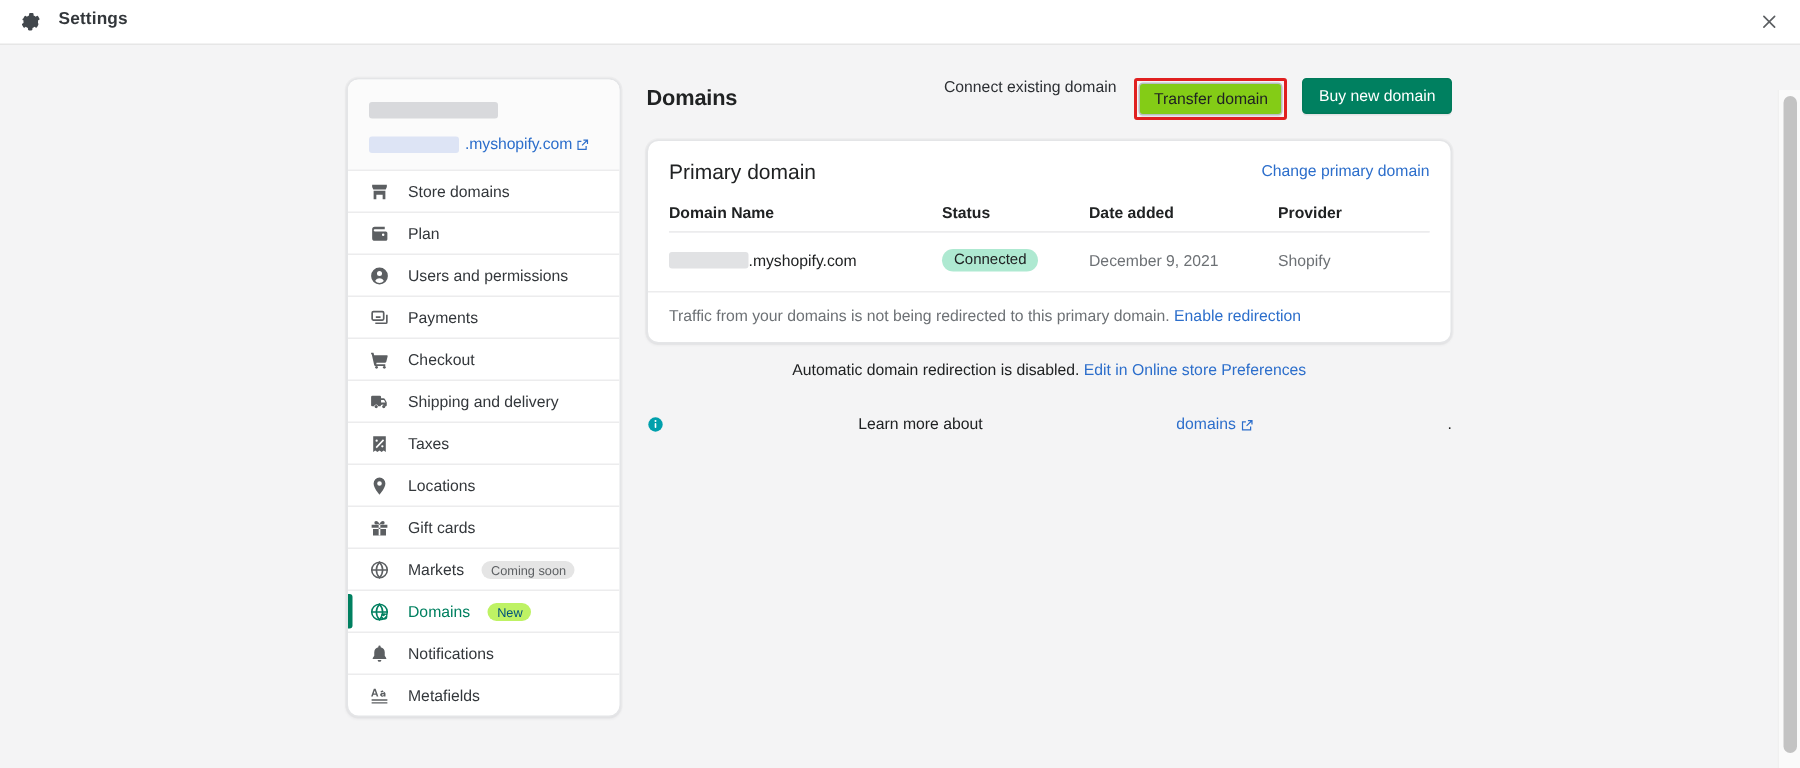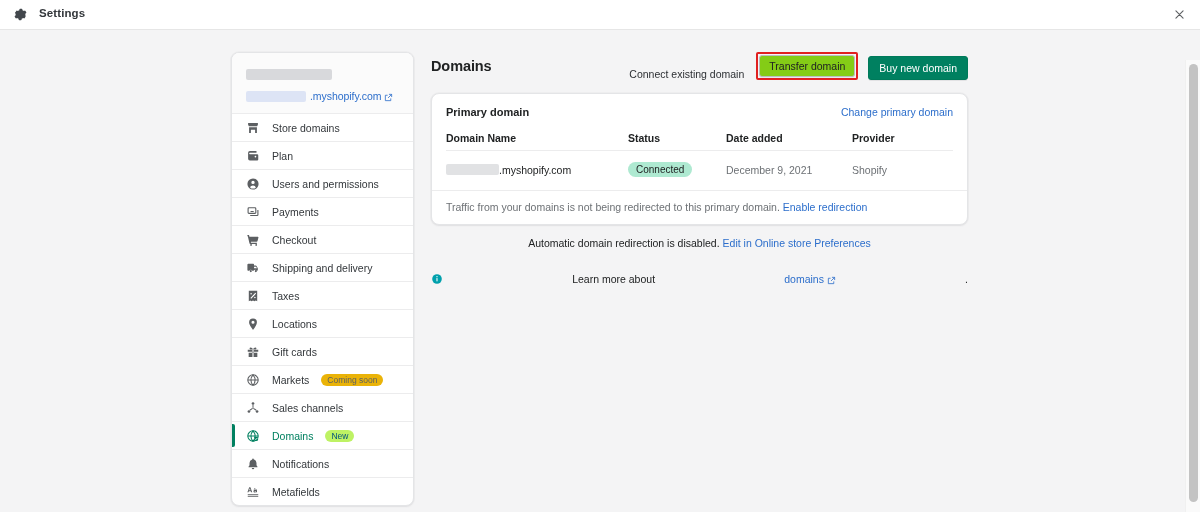--- a/index.html
+++ b/index.html
@@ -68,28 +68,28 @@
   .nav-item.active .nav-ico { color: #008060; }
   .nav-item.active::before {
     content: ""; position: absolute; left: 0; top: 2px; bottom: 2px; width: 3px;
     background: #008060; border-radius: 0 2px 2px 0;
   }
   .nav-label { white-space: nowrap; }
   .badge {
     font-size: 8.5px; line-height: 12px; padding: 0 6px; border-radius: 8px;
     white-space: nowrap; font-weight: 400;
   }
-  .badge-soon { background: #eab308; color: #5c5f62; }
+  .badge-soon { background: #e5e5e5; color: #5c5f62; }
   .badge-new  { background: #bef264; color: #00527c; }
 
   
   .main { position: absolute; left: 431px; top: 22px; width: 537px; }
   .main-head { display: flex; align-items: center; height: 28px; }
   .page-title { font-size: 14.5px; font-weight: 700; color: #202223; letter-spacing: -.1px; }
-  .head-actions { margin-left: auto; display: flex; align-items: flex-end; gap: 10px; }
+  .head-actions { margin-left: auto; display: flex; align-items: flex-start; gap: 10px; }
   .btn-plain {
     font-size: 10.5px; color: #2c2f33; background: transparent; border: none;
     cursor: pointer; padding: 0 2px; font-family: inherit;
   }
   .btn-outline-wrap { position: relative; padding: 3px; }
   .btn-outline-wrap::after {
     content: ""; position: absolute; inset: 0;
     border: 2px solid #e02020; border-radius: 2px; pointer-events: none;
   }
   .btn-outline {
@@ -108,21 +108,21 @@
   .card {
     margin-top: 13px; background: #ffffff;
     border: 1px solid #e4e5e7; border-radius: 8px;
     box-shadow: 0 0 0 1px rgba(63,63,68,0.03), 0 1px 2px rgba(63,63,68,0.07);
     overflow: hidden;
   }
   .card-head {
     display: flex; align-items: center;
     padding: 12px 14px 2px 14px;
   }
-  .card-title { font-size: 11px; font-weight: 700; color: #202223; }
+  .card-title { font-size: 14px; font-weight: 400; color: #202223; }
   .card-link { margin-left: auto; font-size: 10.5px; color: #2c6ecb; cursor: pointer; }
 
   table.domains { width: 100%; border-collapse: collapse; }
   table.domains th {
     text-align: left; font-size: 10.5px; font-weight: 600; color: #202223;
     padding: 12px 0 6px 0; border-bottom: 1px solid #ececed;
   }
   table.domains td {
     font-size: 10.5px; color: #6d7175; padding: 11px 0 13px 0; vertical-align: middle;
   }
@@ -298,31 +298,20 @@
         <span class="nav-ico">
           <svg viewBox="0 0 20 20" fill="none" stroke="currentColor" stroke-width="1.5" width="14" height="14">
               <circle cx="10" cy="10" r="7.4"></circle>
               <path d="M2.6 10h14.8M10 2.6c2 2.2 3 4.8 3 7.4s-1 5.2-3 7.4c-2-2.2-3-4.8-3-7.4s1-5.2 3-7.4z"></path>
             </svg>
         </span>
         <span class="nav-label">Markets</span>
         <span class="badge badge-soon">Coming soon</span>
       </div>
 
-      <div class="nav-item">
-        <span class="nav-ico">
-          <svg viewBox="0 0 20 20" fill="currentColor" width="14" height="14">
-              <circle cx="10" cy="3.6" r="1.9"></circle>
-              <circle cx="4.2" cy="15" r="1.9"></circle>
-              <circle cx="15.8" cy="15" r="1.9"></circle>
-              <path d="M9.3 5.3h1.4v4.2H9.3zM10 9.2l5 3.4-.8 1.2-5-3.4zM10 9.2l-5 3.4.8 1.2 5-3.4z"></path>
-            </svg>
-        </span>
-        <span class="nav-label">Sales channels</span>
-      </div>
 
       <div class="nav-item active">
         <span class="nav-ico">
           <svg viewBox="0 0 20 20" fill="none" stroke="currentColor" stroke-width="1.5" width="14" height="14">
               <circle cx="10" cy="10" r="7.4"></circle>
               <path d="M2.6 10h14.8M10 2.6c2 2.2 3 4.8 3 7.4s-1 5.2-3 7.4c-2-2.2-3-4.8-3-7.4s1-5.2 3-7.4z"></path>
               <circle cx="14.4" cy="14.2" r="3.1" fill="currentColor" stroke="none"></circle>
               <path d="M13.1 14.2l.9.95 1.8-1.9" stroke="#ffffff" stroke-width="1.2" stroke-linecap="round" stroke-linejoin="round"></path>
             </svg>
         </span>

